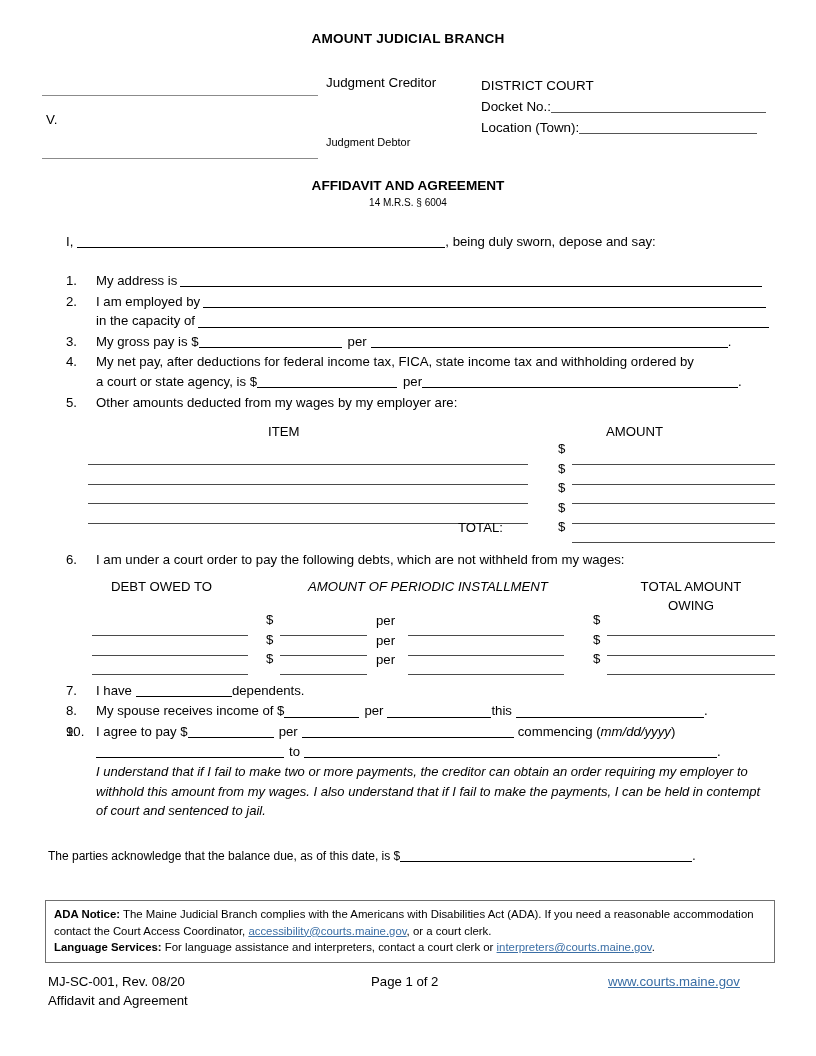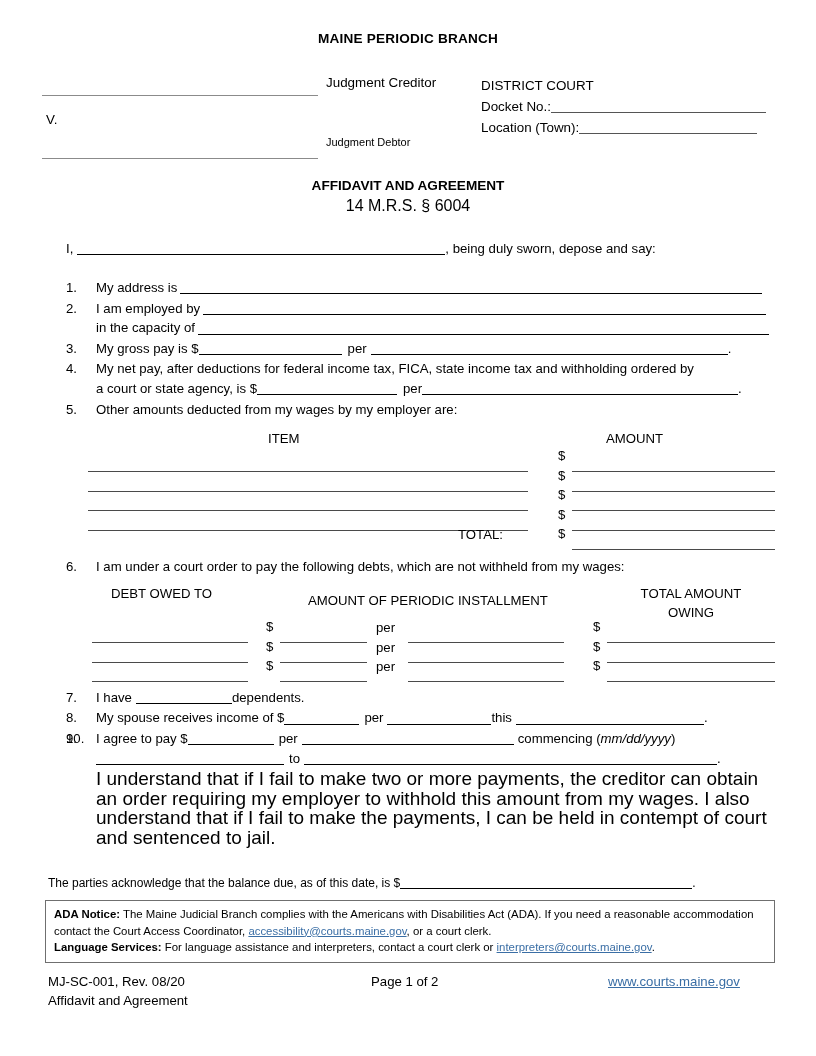--- a/index.html
+++ b/index.html
@@ -94,21 +94,21 @@
 
   
   .aff-title {
     text-align: center;
     font-weight: bold;
     font-size: 13.6px;
     margin-top: 19px;
   }
   .aff-cite {
     text-align: center;
-    font-size: 16px;
+    font-size: 10px;
     margin-top: 4px;
   }
 
   
   .intro {
     margin-top: 26px;
     margin-left: 66px;
     font-size: 13.2px;
     white-space: nowrap;
   }
@@ -196,21 +196,21 @@
     margin-top: 10px;
     margin-left: 88px;
     width: 688px;
     font-size: 13.2px;
   }
   .tbl6-head {
     position: relative;
     height: 38px;
   }
   .tbl6-head .h1 { position: absolute; left: 23px; top: 0; }
-  .tbl6-head .h2 { position: absolute; left: 220px; top: 7px; }
+  .tbl6-head .h2 { position: absolute; left: 220px; top: 0; font-style: italic; }
   .tbl6-head .h3 { position: absolute; left: 544px; top: 0; text-align: center; width: 118px;}
   .tbl6-head .h3b { position: absolute; left: 544px; top: 19px; text-align: center; width: 118px;}
   .tbl6-row {
     position: relative;
     height: 19.5px;
   }
   .tbl6-row .c1 {
     position: absolute; left: 4px; top: 0; width: 156px;
     height: 18px; border-bottom: 1px solid #4a4a4a;
   }
@@ -227,22 +227,23 @@
   .tbl6-row .d2 { position: absolute; left: 505px; top: -5px; }
   .tbl6-row .c4 {
     position: absolute; left: 519px; top: 0; width: 168px;
     height: 18px; border-bottom: 1px solid #4a4a4a;
   }
 
   
   .para {
     margin-left: 96px;
     width: 676px;
-    font-size: 19px;
+    font-size: 13px;
     line-height: 19.6px;
+    font-style: italic;
   }
   .balance {
     margin-top: 28px;
     margin-left: 48px;
     font-size: 12px;
     white-space: nowrap;
   }
 
   
   .ada {
@@ -274,21 +275,21 @@
   .footer .fcol1 { position: absolute; left: 0; top: 0; }
   .footer .fcol2 { position: absolute; left: 323px; top: 0; }
   .footer .fcol3 { position: absolute; left: 560px; top: 0; }
   .footer .fsub { position: absolute; left: 0; top: 19px; }
 </style>
 </head>
 <body>
 
 <div class="page">
 
-  <div class="doc-title">MAINE PERIODIC BRANCH</div>
+  <div class="doc-title">AMOUNT JUDICIAL BRANCH</div>
 
   <div class="caption">
     <div class="cap-left">
       <div class="cap-line"></div>
       <div style="height:34px"></div>
       <div class="cap-line"></div>
     </div>
     <div class="cap-v">V.</div>
     <div class="cap-party-creditor">Judgment Creditor</div>
     <div class="cap-party-debtor">Judgment Debtor</div>

